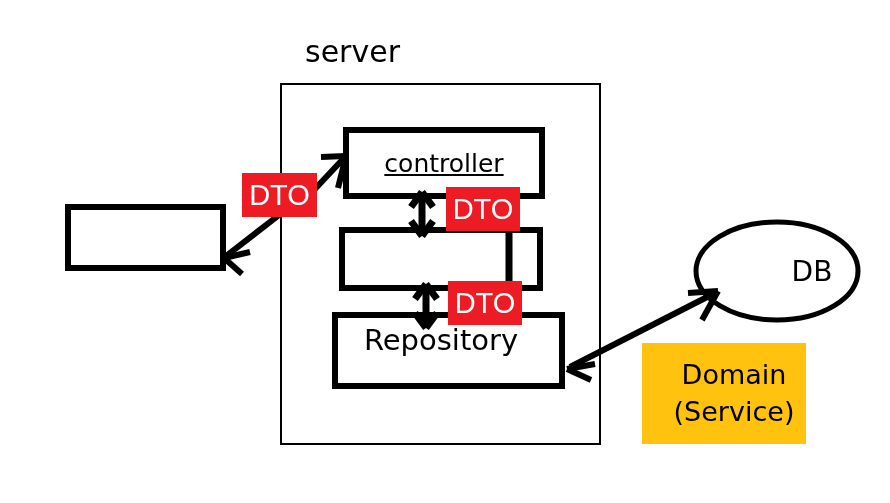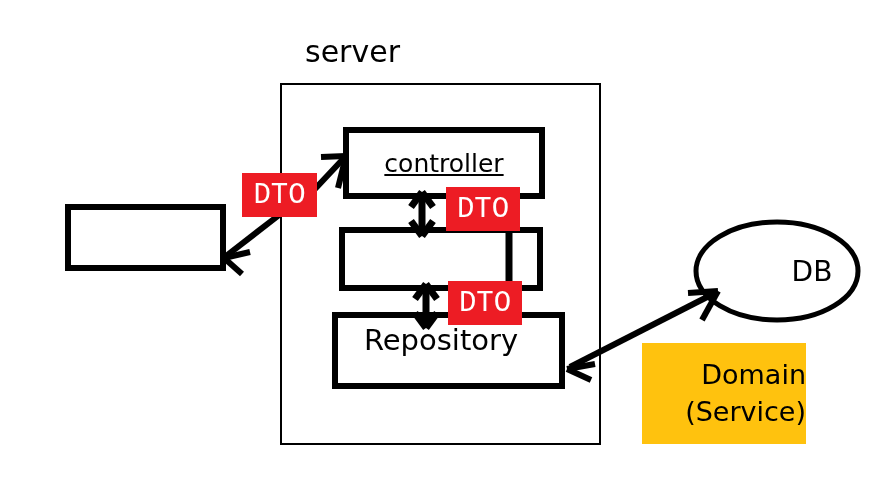--- a/index.html
+++ b/index.html
@@ -34,29 +34,29 @@
     font-family: "DejaVu Sans", sans-serif;
     white-space: nowrap;
     pointer-events: none;
   }
   .dto-badge {
     position: absolute;
     display: flex;
     align-items: center;
     justify-content: center;
     color: #ffffff;
-    font-family: Liberation Mono, monospace;
+    font-family: Liberation Sans, sans-serif;
     font-size: 29px;
     letter-spacing: 0px;
   }
   .domain-box {
     position: absolute;
     display: flex;
     flex-direction: column;
-    align-items: flex-end;
+    align-items: center;
     justify-content: center;
     color: #000000;
     font-family: "DejaVu Sans", sans-serif;
     font-size: 27px;
     line-height: 1.34;
     padding-left: 20px;
     box-sizing: border-box;
   }
   .domain-line { display: block; }
 </style>

